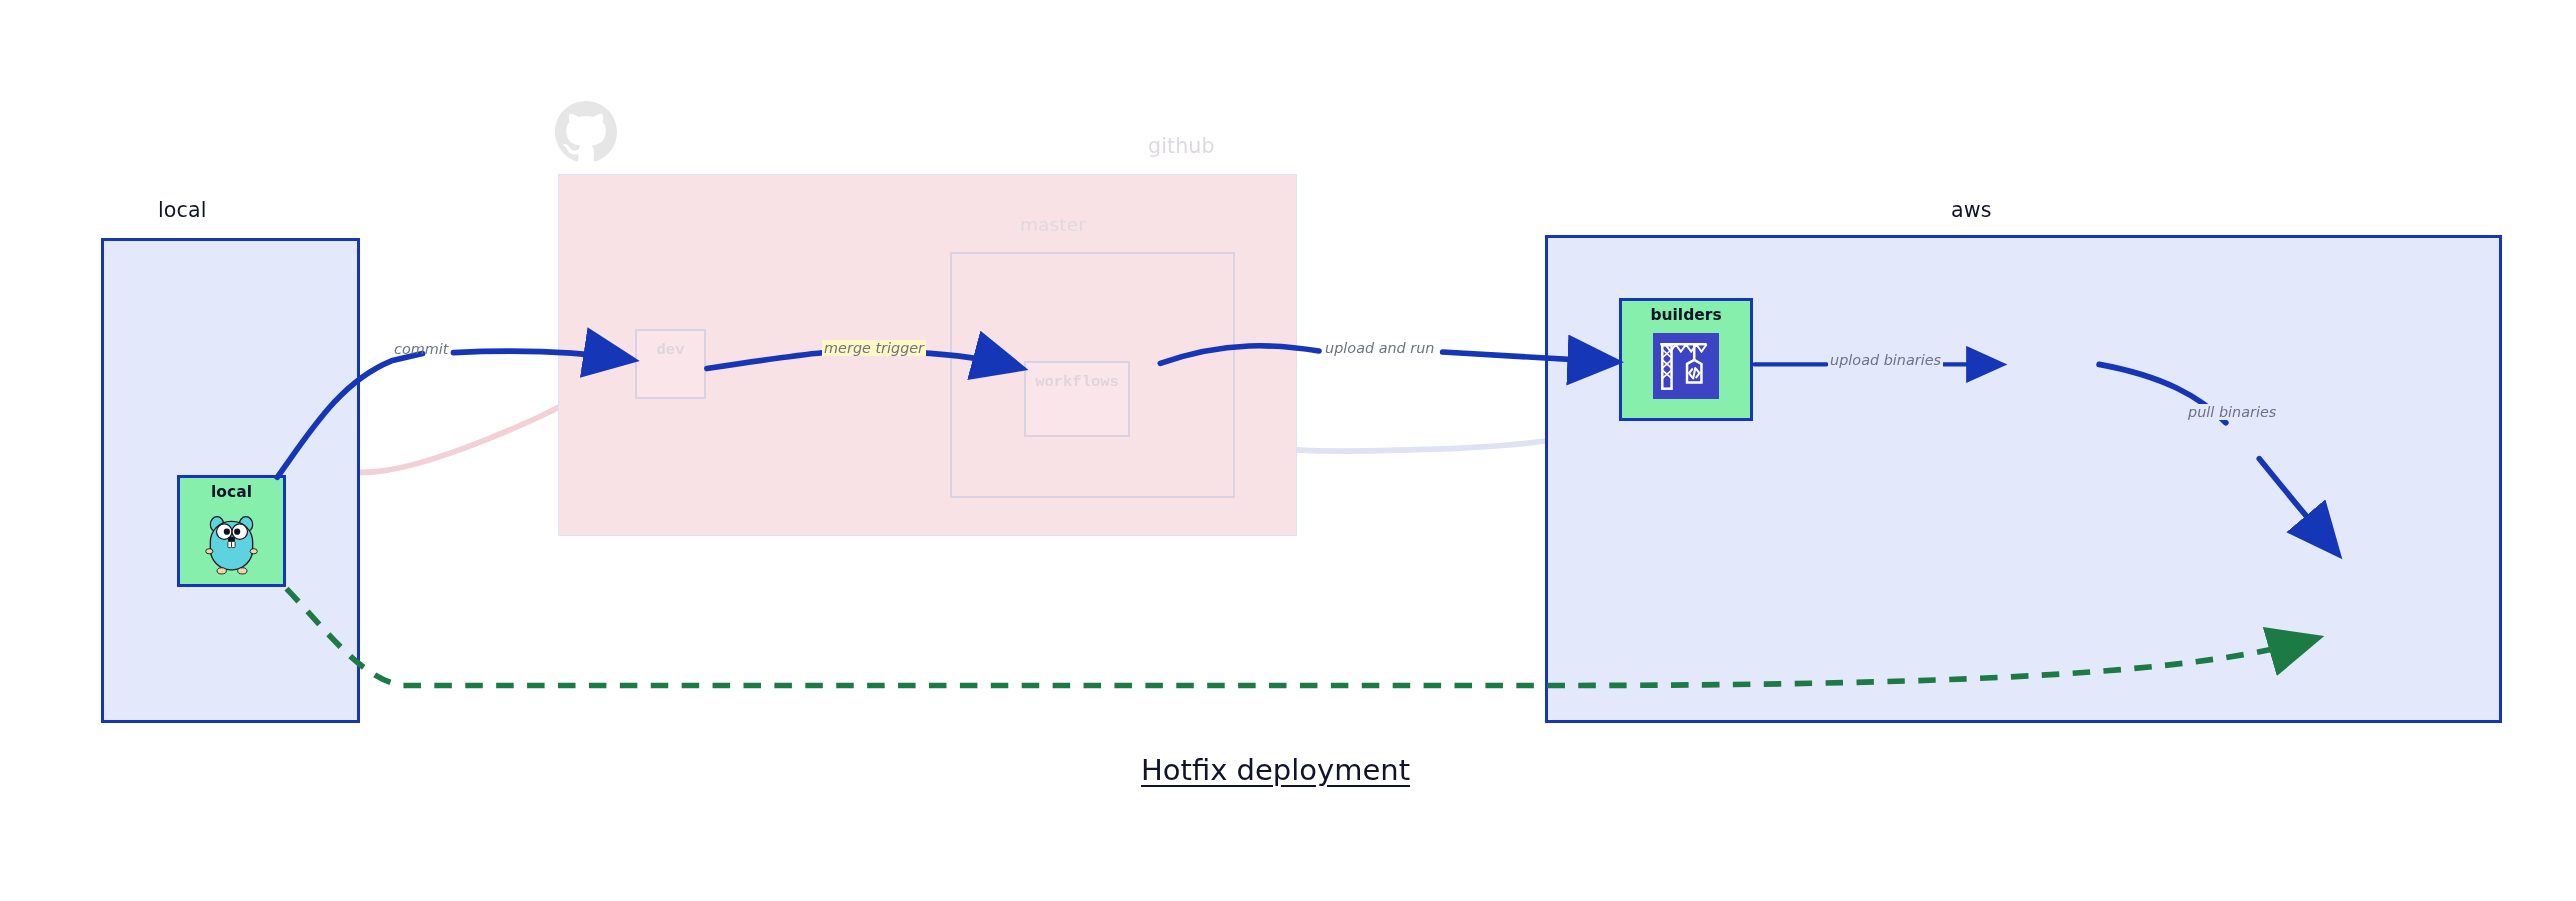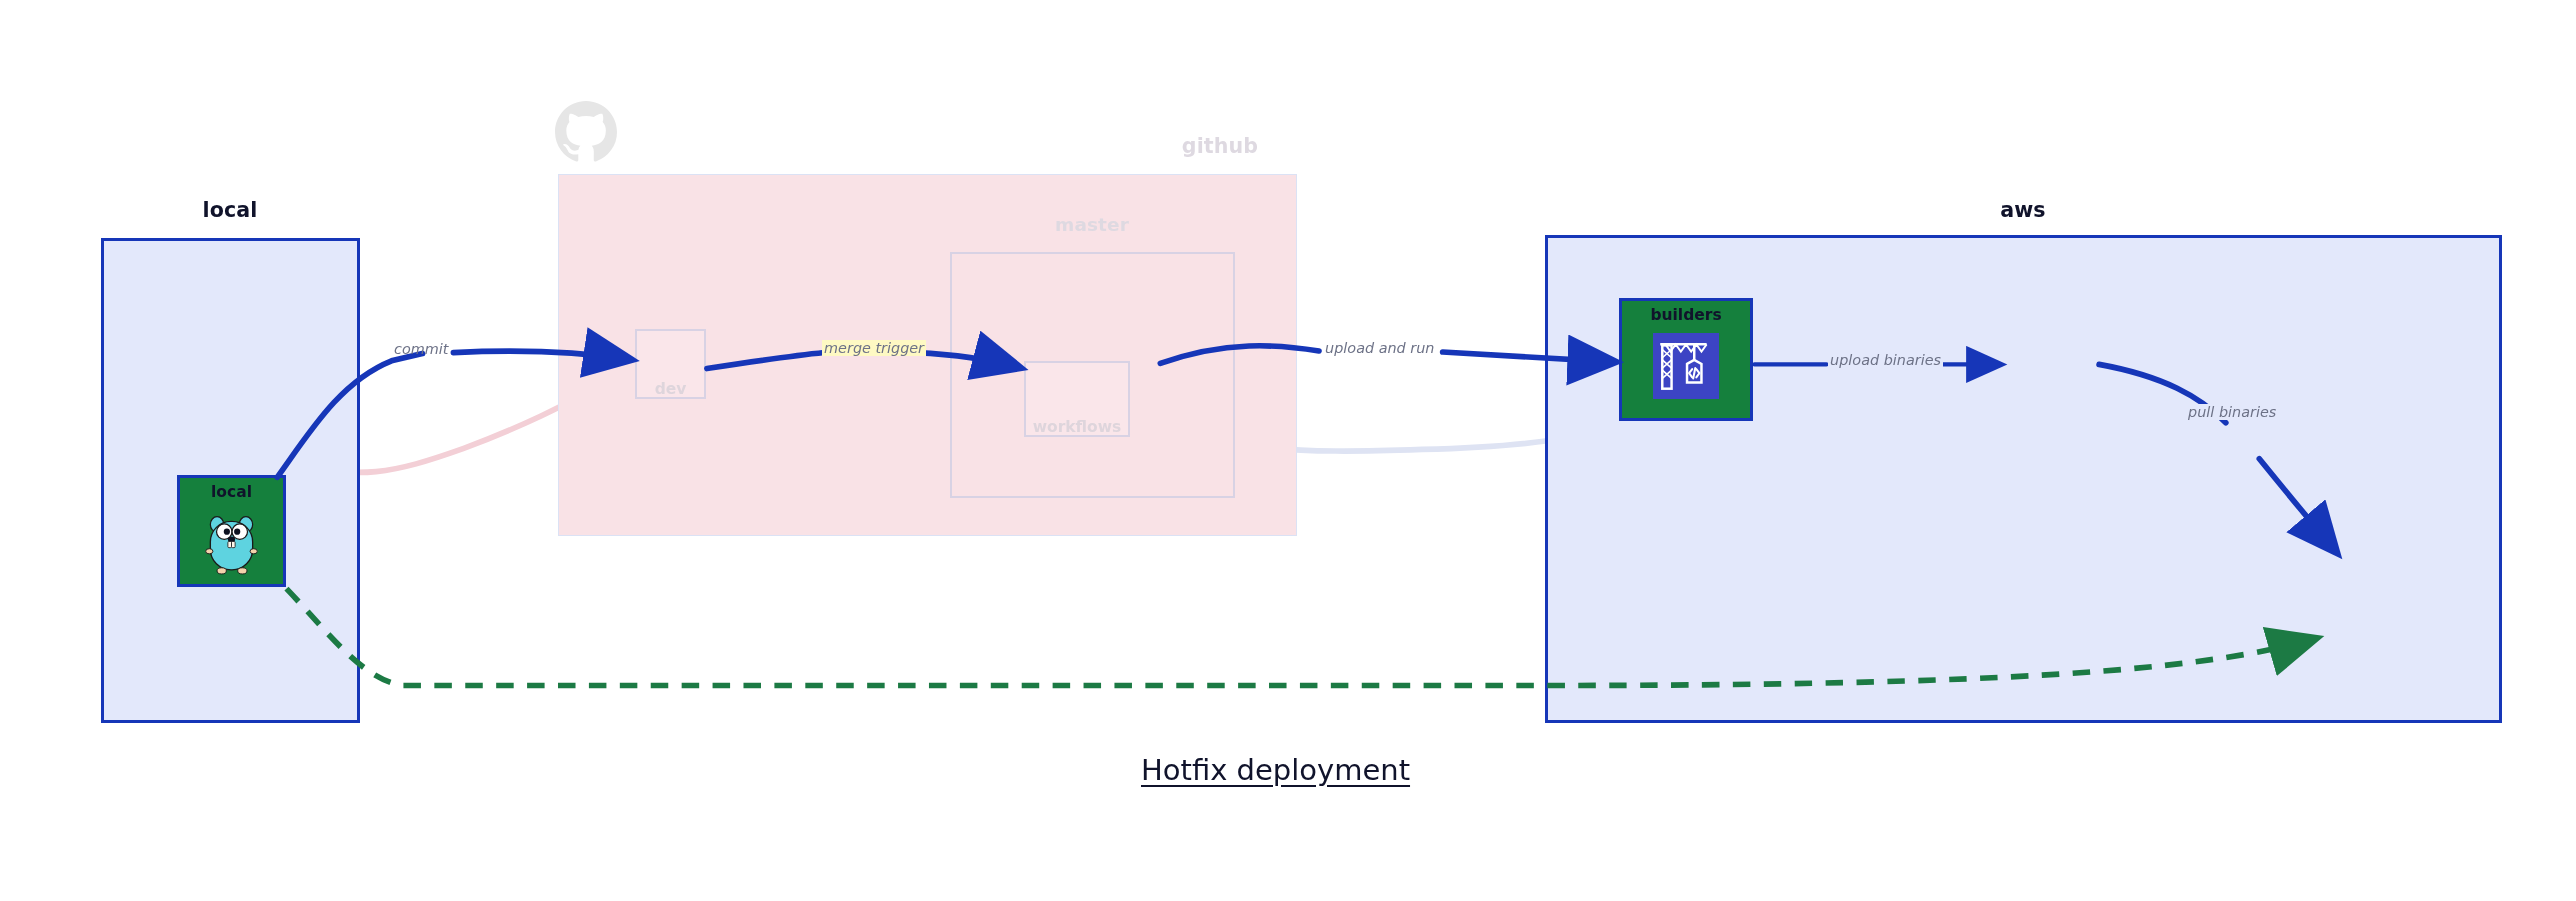--- a/index.html
+++ b/index.html
@@ -16,40 +16,40 @@
   }
   .group-github{
     background:#f9e2e6;border:1.5px solid #dbe2f5;
   }
   .group-master{
     background:rgba(255,255,255,0.0);border:2.1px solid #d8d2e4;
   }
 
   
   .group-title{
-    position:absolute;text-align:center;color:#10132b;
-    font-size:20.6px;font-weight:700;letter-spacing:0.1px;white-space:nowrap;
+    position:absolute;color:#10132b;
+    font-size:20.6px;font-weight:400;letter-spacing:0.1px;white-space:nowrap;
   }
   .group-title.faded{color:#ded9e1;}
 
   
   .node{
-    position:absolute;box-sizing:border-box;background:#15803d;
+    position:absolute;box-sizing:border-box;background:#86efac;
     border:3.1px solid #1636b8;display:flex;flex-direction:column;
     align-items:center;padding-top:7.2px;
   }
   .node-label{
     font-size:15.5px;font-weight:700;color:#10132b;line-height:1;
     white-space:nowrap;
   }
   .node-icon{margin-top:9.3px;}
 
   .node.faded{
     background:rgba(255,255,255,0.16);border:2.1px solid #d8d2e4;
-    justify-content:flex-end;padding-top:12px;
+    justify-content:flex-start;padding-top:12px;font-family:Liberation Mono, monospace;
   }
   .node.faded .node-label{color:#ded5dc;font-size:15.5px;}
 
   
   .edge-label{
     position:absolute;font-style:italic;font-size:14.4px;color:#6d7287;
     white-space:nowrap;background:#ffffff;padding:0 2.1px;
     font-family:"DejaVu Sans", sans-serif;
   }
   .edge-label.on-pink{background:#fef9c3;}

